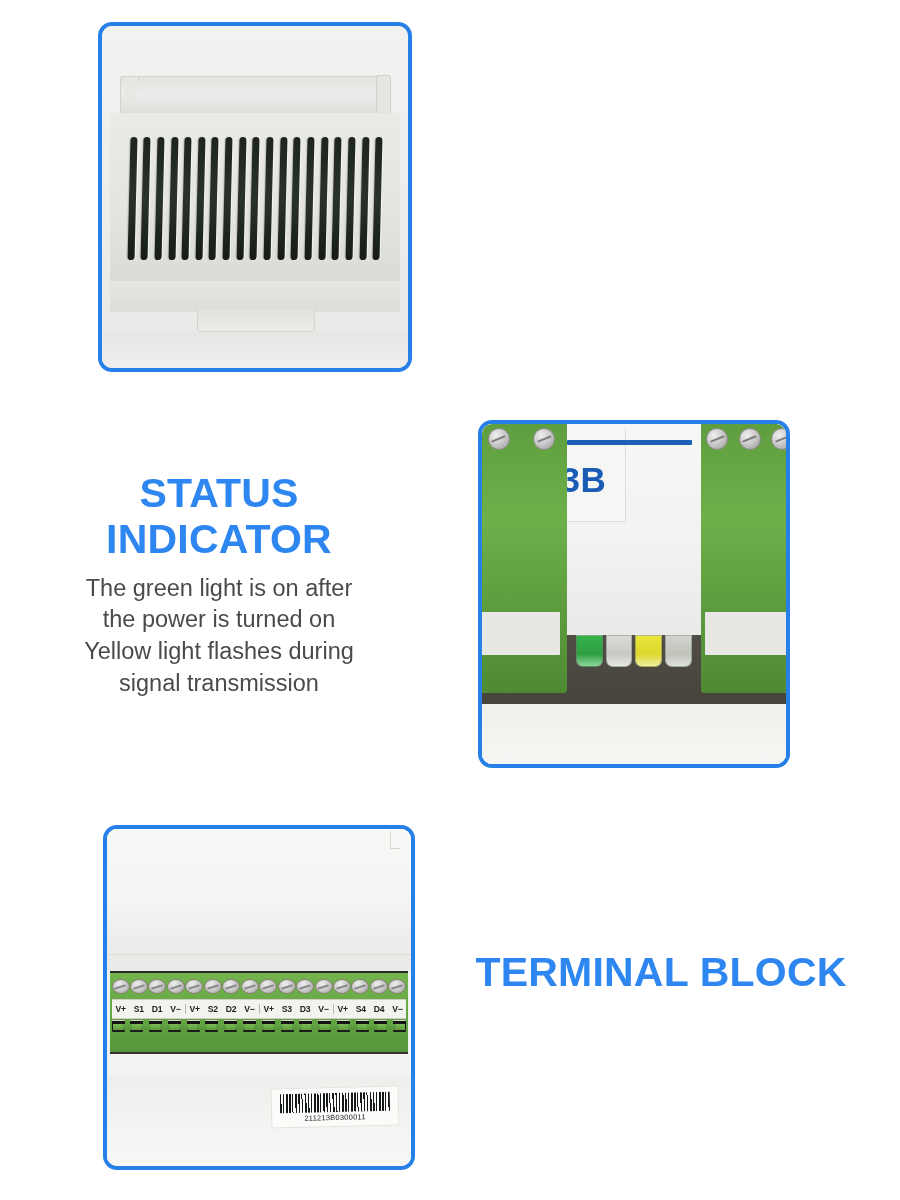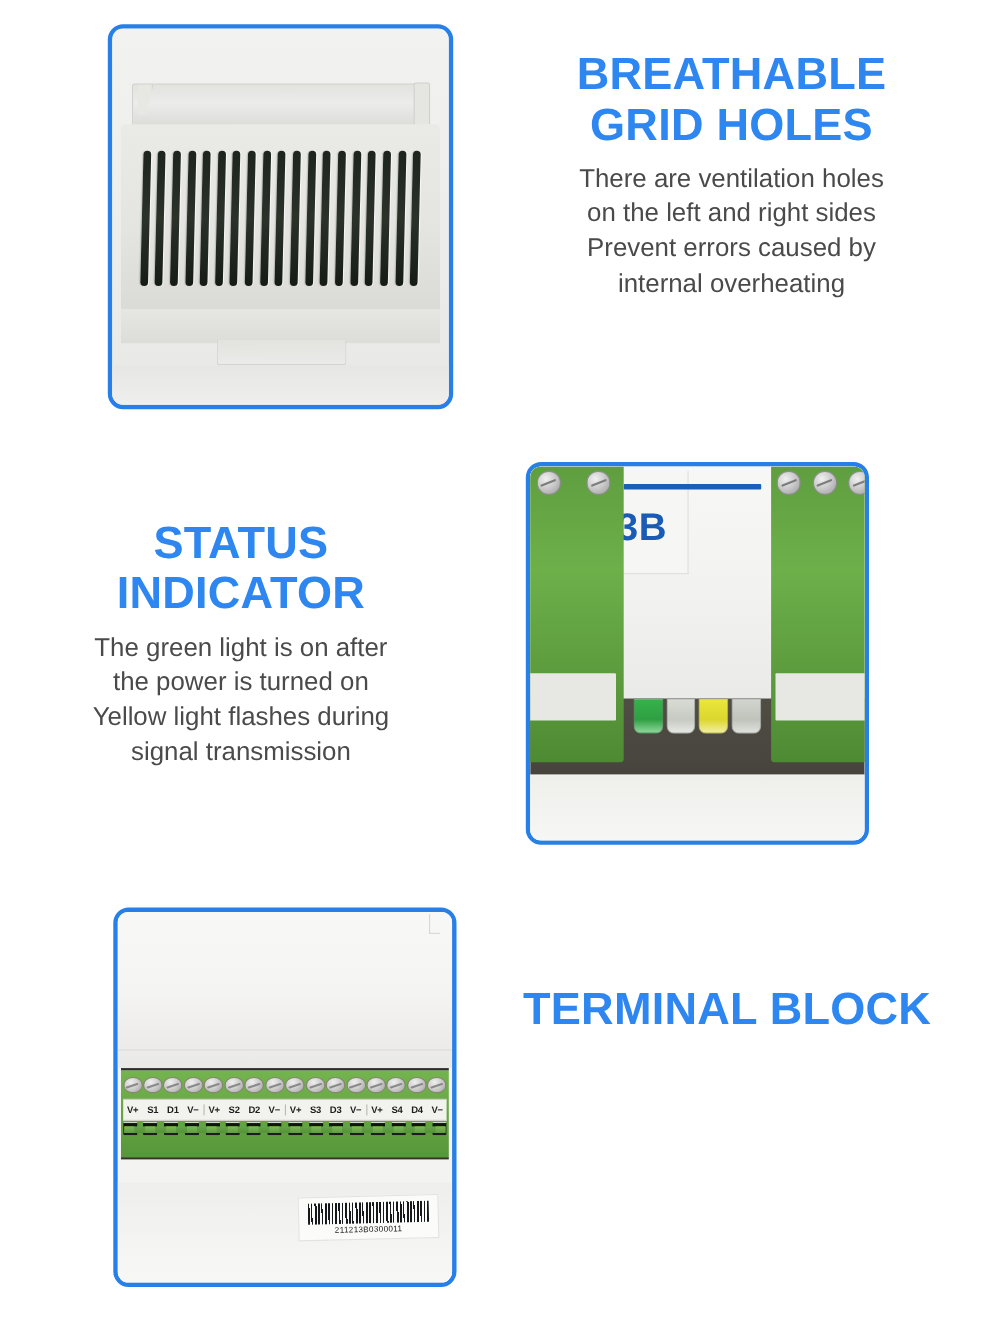--- a/index.html
+++ b/index.html
@@ -229,21 +229,21 @@
       #15181a 6.2px,#15181a 8.0px,#fbfbfa 8.0px,#fbfbfa 9.3px);
   }
   .tb-barnum{
     font-size:7.4px;color:#1a1a1a;letter-spacing:0.3px;margin-top:1px;
     font-family:"Liberation Sans", sans-serif;
   }
 
   
   #text-vent{left:455px;top:44px;width:420px;}
   #text-status{left:20px;top:470px;width:398px;}
-  #text-terminal{left:438px;top:894px;width:446px;}
+  #text-terminal{left:438px;top:949px;width:446px;}
 </style>
 </head>
 <body>
 
 <div class="sheet">
 
   <div class="photo-frame" id="panel-vent">
     <div class="vent-scene">
       <div class="vent-topband"></div>
       <div class="vent-topband-right"></div>
@@ -269,28 +269,20 @@
           <div class="vent-slot"></div>
           <div class="vent-slot"></div>
         </div>
       </div>
       <div class="vent-lowlip"></div>
       <div class="vent-tab"></div>
       <div class="vent-floor"></div>
     </div>
   </div>
 
-  <div class="text-block" id="text-vent">
-    <p class="feat-title">BREATHABLE
-GRID HOLES</p>
-    <p class="feat-desc">There are ventilation holes
-on the left and right sides
-Prevent errors caused by
-internal overheating</p>
-  </div>
 
   <div class="text-block" id="text-status">
     <p class="feat-title">STATUS
 INDICATOR</p>
     <p class="feat-desc">The green light is on after
 the power is turned on
 Yellow light flashes during
 signal transmission</p>
   </div>
 

